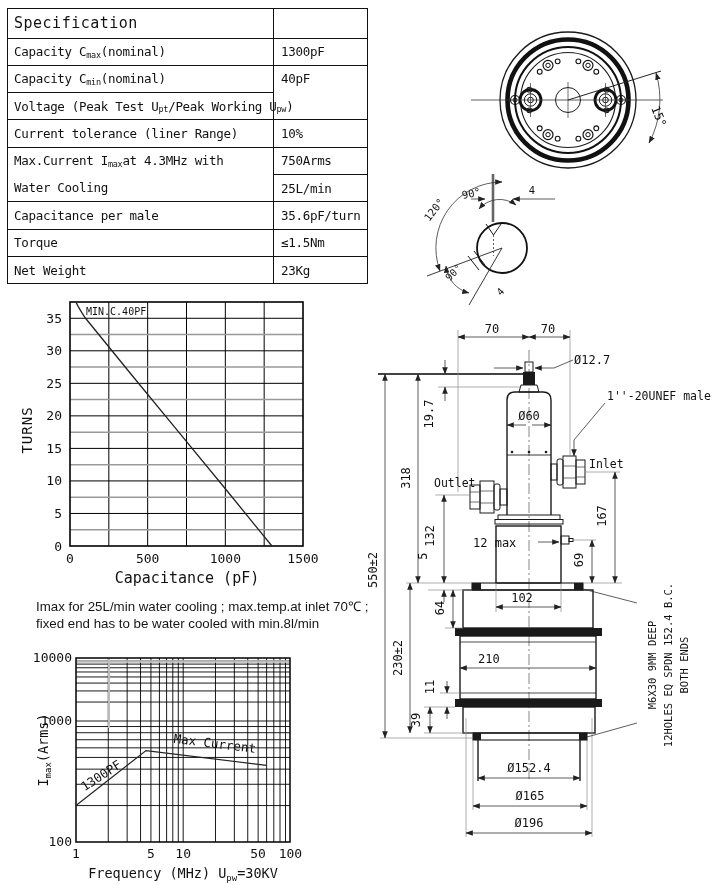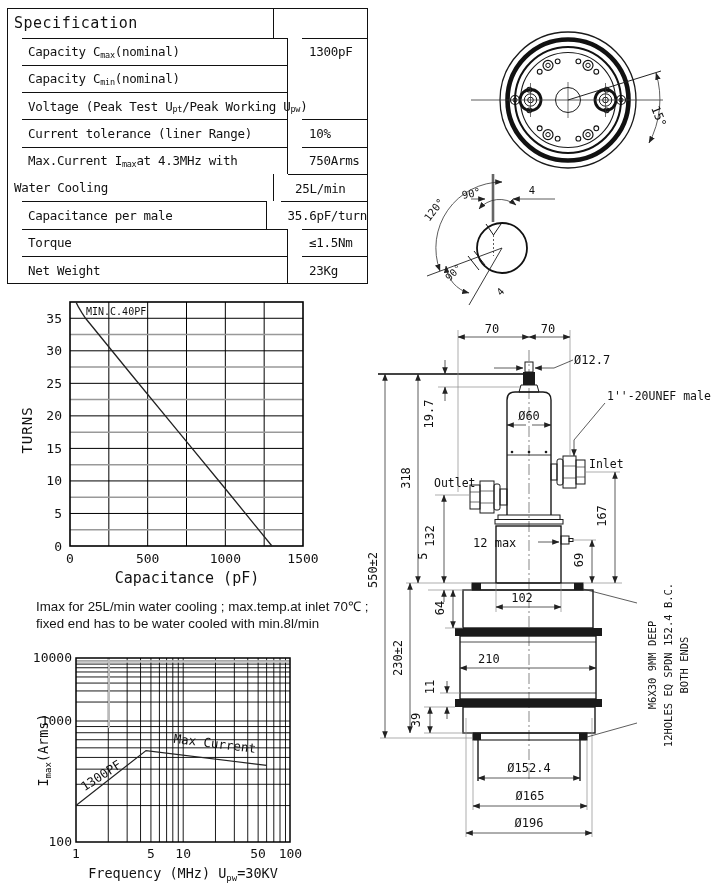--- a/index.html
+++ b/index.html
@@ -6,21 +6,21 @@
   #page{position:relative;width:714px;height:885px;background:#fff;overflow:hidden;
         font-family:"DejaVu Sans Mono",monospace;color:#111;}
   
   .spec-table{position:absolute;left:7px;top:8px;width:361px;border:1.4px solid #111;
               box-sizing:border-box;background:#fff;}
   .srow{display:flex;align-items:stretch;}
   .cell{display:flex;align-items:center;box-sizing:border-box;font-size:12.5px;
         letter-spacing:-0.3px;white-space:nowrap;}
   .lbl{width:266px;border-right:1px solid #111;padding-left:6px;}
   .val{flex:1;padding-left:7px;}
-  .bt{border-top:1px solid #111;margin-left:14px;}
+  .bt{border-top:1px solid #111;}
   .hdr .lbl{font-size:15px;letter-spacing:0.5px;}
   .srow{min-height:27.3px;}
   .hdr{min-height:28.5px;}
   .sb{font-size:8.5px;transform:translateY(3px);}
   
   .note{position:absolute;left:4px;top:598px;width:400px;
         font-family:"Liberation Sans",sans-serif;font-size:13.3px;line-height:17px;color:#161616;margin-left:32px;}
   
   svg{position:absolute;overflow:visible;}
   svg text{font-family:"DejaVu Sans Mono",monospace;fill:#111;}
@@ -50,20 +50,21 @@
           <span>(nominal)</span>
         </div>
         <div class="cell val bt">1300pF</div>
       </div>
       <div class="srow">
         <div class="cell lbl bt">
           <span>Capacity C</span>
           <span class="sb">min</span>
           <span>(nominal)</span>
         </div>
+        <div class="cell val bt">40pF</div>
       </div>
       <div class="srow">
         <div class="cell lbl bt">
           <span>Voltage (Peak Test U</span>
           <span class="sb">pt</span>
           <span>/Peak Working U</span>
           <span class="sb">pw</span>
           <span>)</span>
         </div>
       </div>

